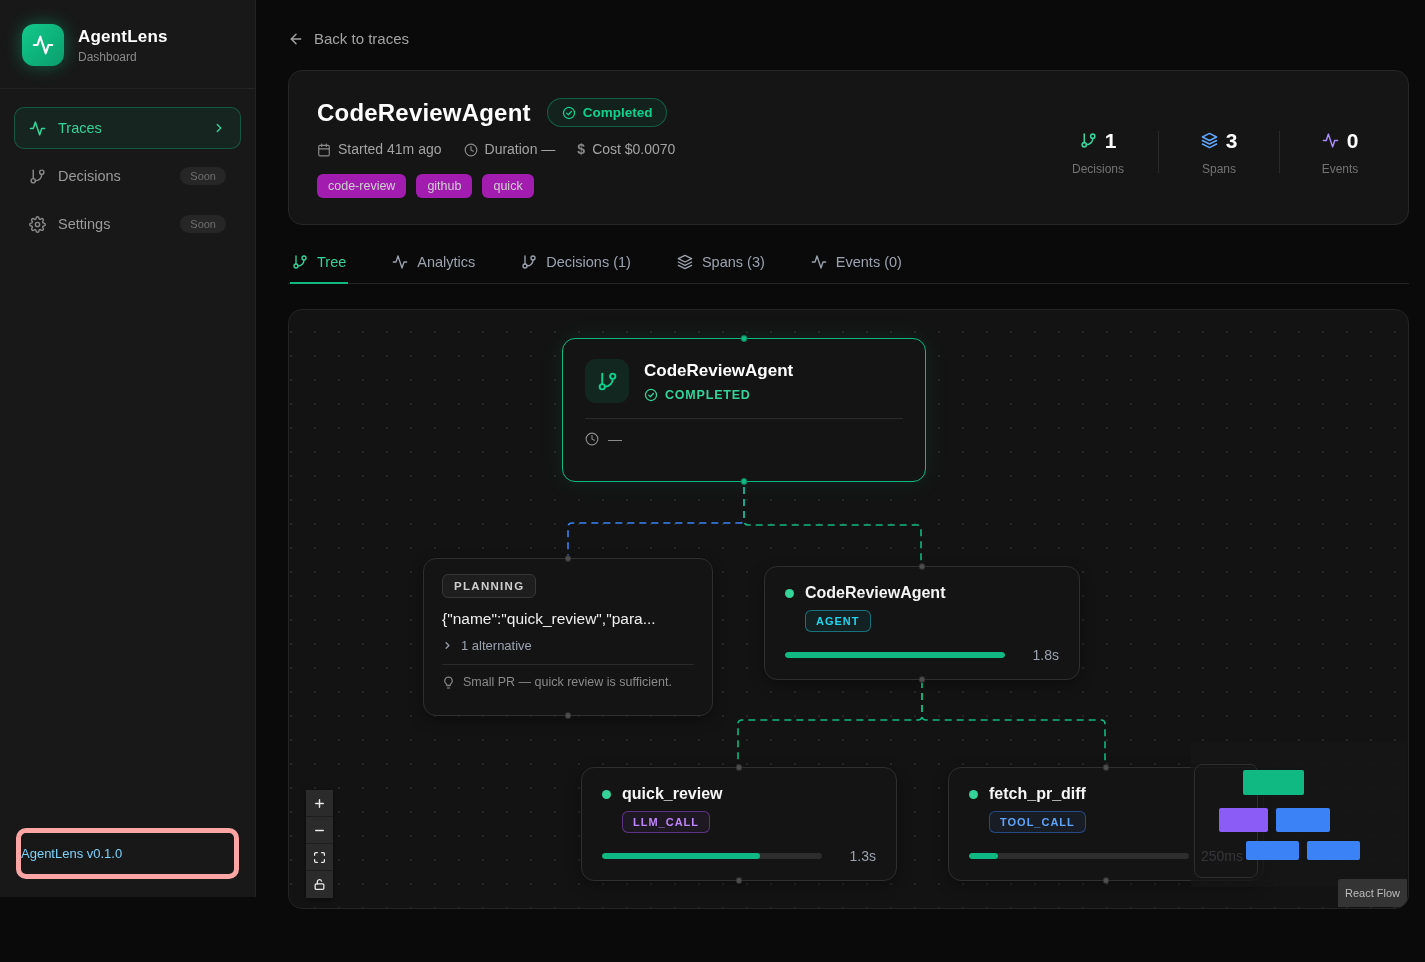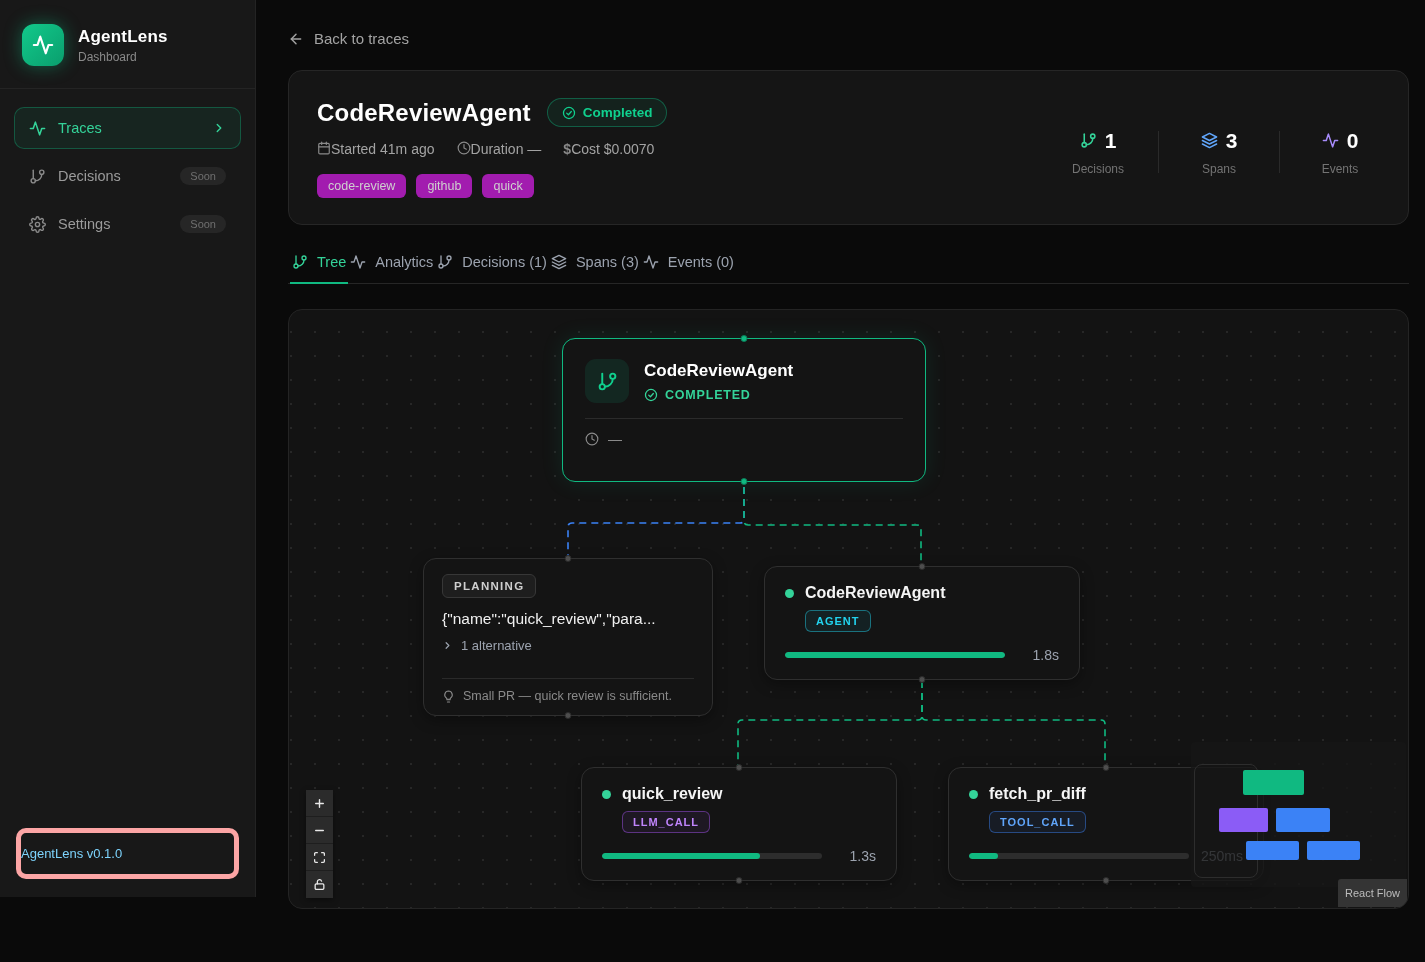--- a/index.html
+++ b/index.html
@@ -28,35 +28,35 @@
   .back { display:flex; align-items:center; gap:10px; color:#a3a3a3; font-size:15px; cursor:pointer; width:fit-content; }
   .back svg { width:16px; height:16px; stroke:#a3a3a3; }
 
   
   .hcard { margin-top:23px; background:#151515; border:1px solid #262626; border-radius:14px; padding:27px 32px 24px 28px; display:flex; justify-content:space-between; height:155px; }
   .title-row { display:flex; align-items:center; gap:16px; }
   .trace-title { font-size:24px; font-weight:bold; color:#ffffff; letter-spacing:.2px; }
   .status-pill { display:flex; align-items:center; gap:7px; background:rgba(16,185,129,.08); border:1px solid rgba(16,185,129,.4); color:#10d08e; font-size:13.5px; font-weight:bold; border-radius:999px; padding:6px 14px; }
   .status-pill svg { width:14px; height:14px; stroke:#10d08e; }
   .meta-row { display:flex; align-items:center; gap:22px; margin-top:14px; color:#a3a3a3; font-size:14px; }
-  .meta-item { display:flex; align-items:flex-start; }
+  .meta-item { display:flex; align-items:flex-end; gap:7px; }
   .meta-item svg { width:14px; height:14px; stroke:#8a8a8a; }
   .dollar { font-size:14px; color:#8a8a8a; font-weight:bold; }
   .tag-row { display:flex; gap:10px; margin-top:17px; }
   .tag { background:#a21caf; color:#cfcfcf; font-size:12.5px; border-radius:6px; padding:5px 11px; }
   .stats { display:flex; align-items:center; margin-top:6px; }
   .stat { display:flex; flex-direction:column; align-items:center; min-width:72px; }
   .stat-top { display:flex; align-items:center; gap:8px; }
   .stat-top svg { width:17px; height:17px; }
   .stat-val { font-size:21px; font-weight:bold; color:#ffffff; }
   .stat-lab { margin-top:9px; font-size:12px; color:#737373; }
   .stat-div { width:1px; height:42px; background:#2a2a2a; margin:0 24px; }
 
   
-  .tabs { display:flex; margin-top:23px; border-bottom:1px solid #262626; padding-left:2px; }
+  .tabs { display:flex; gap:42px; margin-top:23px; border-bottom:1px solid #262626; padding-left:2px; }
   .tab { display:flex; align-items:center; gap:9px; font-size:14.5px; color:#9ca3af; padding:6px 2px 13px 2px; cursor:pointer; position:relative; }
   .tab svg { width:16px; height:16px; stroke:#9ca3af; }
   .tab.active { color:#34d399; }
   .tab.active svg { stroke:#34d399; }
   .tab.active::after { content:""; position:absolute; left:0; right:0; bottom:-1px; height:2px; background:#10b981; }
 
   
   .canvas { position:relative; margin-top:25px; height:600px; background:#131313; border:1px solid #242424; border-radius:14px; overflow:hidden;
             background-image:radial-gradient(#272727 1.1px, transparent 1.1px); background-size:24px 24px; background-position:14px 10px; }
   .edges { position:absolute; inset:0; width:100%; height:100%; }
@@ -74,21 +74,21 @@
   .root-status { display:flex; align-items:center; gap:7px; margin-top:7px; font-size:12.5px; font-weight:bold; letter-spacing:.8px; color:#34d399; }
   .root-status svg { width:14px; height:14px; stroke:#34d399; }
   .root-foot { margin:15px 22px 0 22px; border-top:1px solid #2b2b2b; padding-top:12px; display:flex; align-items:center; gap:9px; color:#8a8a8a; font-size:14px; }
   .root-foot svg { width:14px; height:14px; stroke:#8a8a8a; }
 
   .plan-node { left:134px; top:248px; width:290px; height:158px; padding:15px 18px; }
   .plan-badge { display:inline-block; background:#1e1e1e; border:1px solid #373737; border-radius:6px; padding:5px 11px; font-size:11.5px; letter-spacing:1.3px; color:#cfcfcf; font-weight:bold; }
   .plan-json { margin-top:12px; font-size:15.5px; color:#f0f0f0; white-space:nowrap; overflow:hidden; }
   .plan-alt { display:flex; align-items:center; gap:8px; margin-top:10px; color:#9ca3af; font-size:13px; }
   .plan-alt svg { width:11px; height:11px; stroke:#9ca3af; }
-  .plan-hint { margin-top:25px; border-top:1px solid #2a2a2a; padding-top:10px; display:flex; align-items:center; gap:8px; color:#8a8a8a; font-size:12.5px; }
+  .plan-hint { margin-top:11px; border-top:1px solid #2a2a2a; padding-top:10px; display:flex; align-items:center; gap:8px; color:#8a8a8a; font-size:12.5px; }
   .plan-hint svg { width:13px; height:13px; stroke:#8a8a8a; flex:0 0 auto; }
 
   .span-node { width:316px; height:114px; padding:17px 20px 0 20px; }
   .agent-node { left:475px; top:256px; }
   .llm-node   { left:292px; top:457px; }
   .tool-node  { left:659px; top:457px; }
   .span-title-row { display:flex; align-items:center; gap:11px; }
   .dot { width:9px; height:9px; border-radius:50%; background:#34d399; }
   .span-title { font-size:16px; font-weight:bold; color:#f5f5f5; }
   .span-badge { display:inline-block; margin:8px 0 0 20px; font-size:11px; font-weight:bold; letter-spacing:1px; border-radius:6px; padding:4px 10px; }

